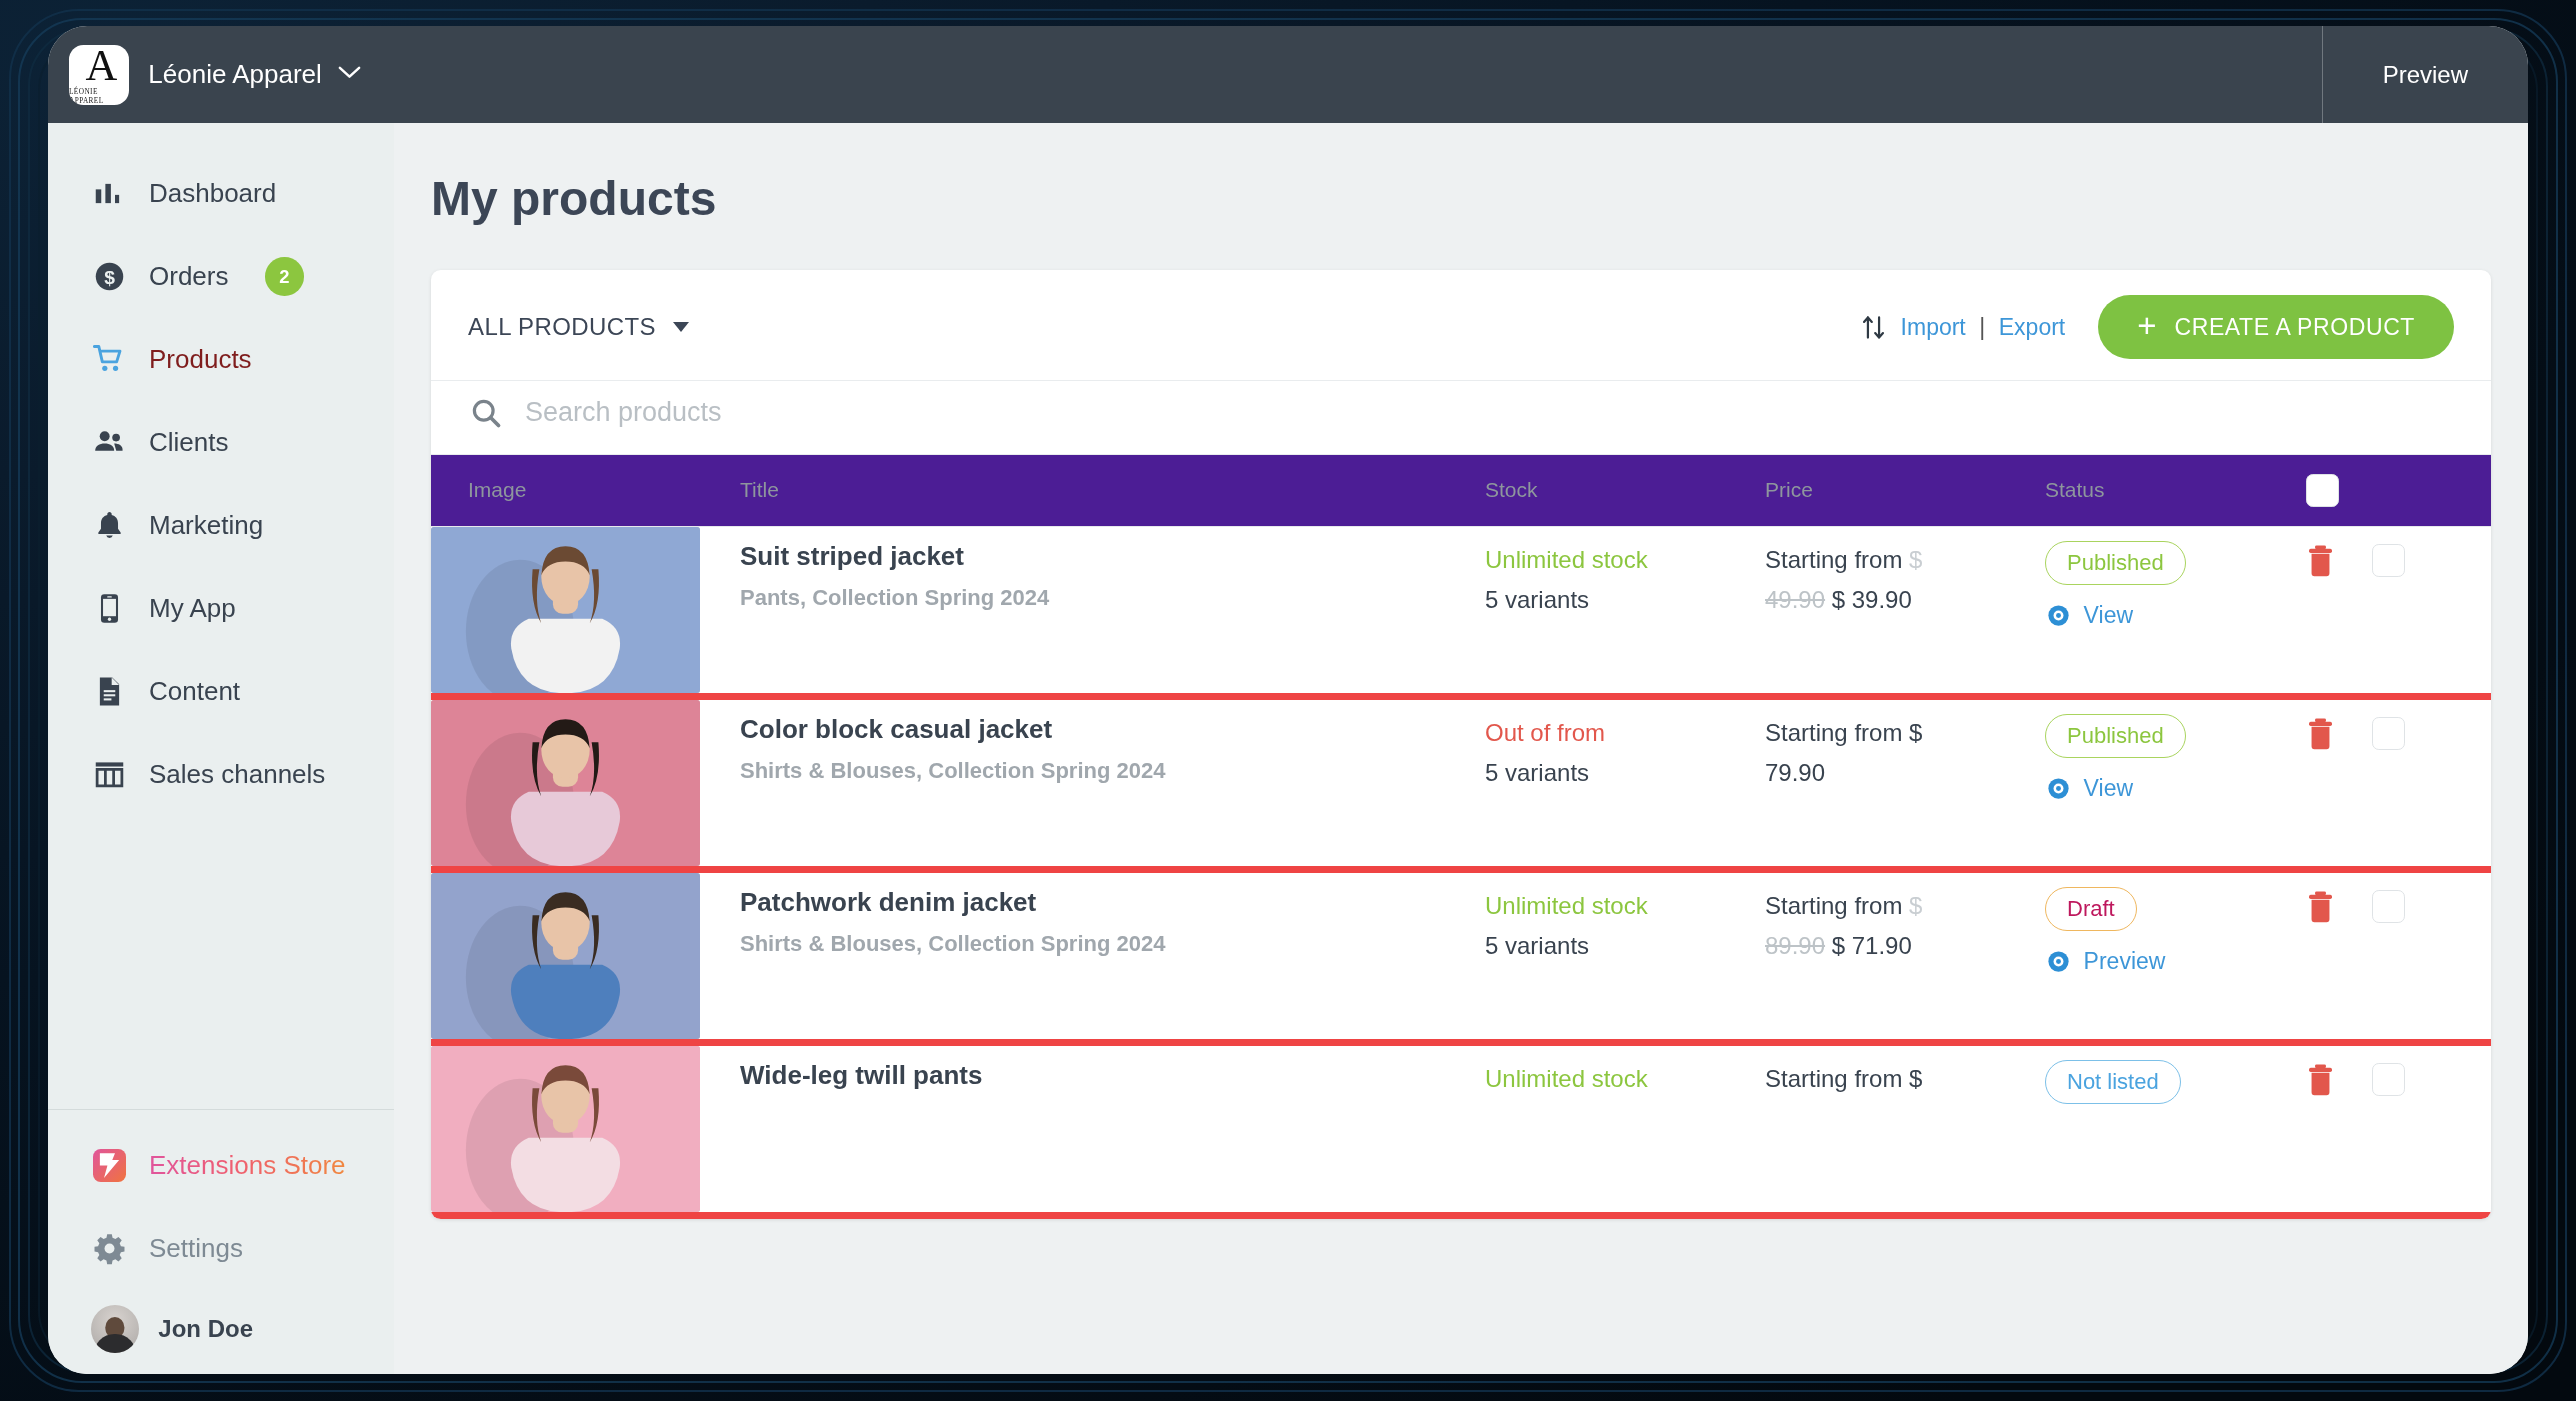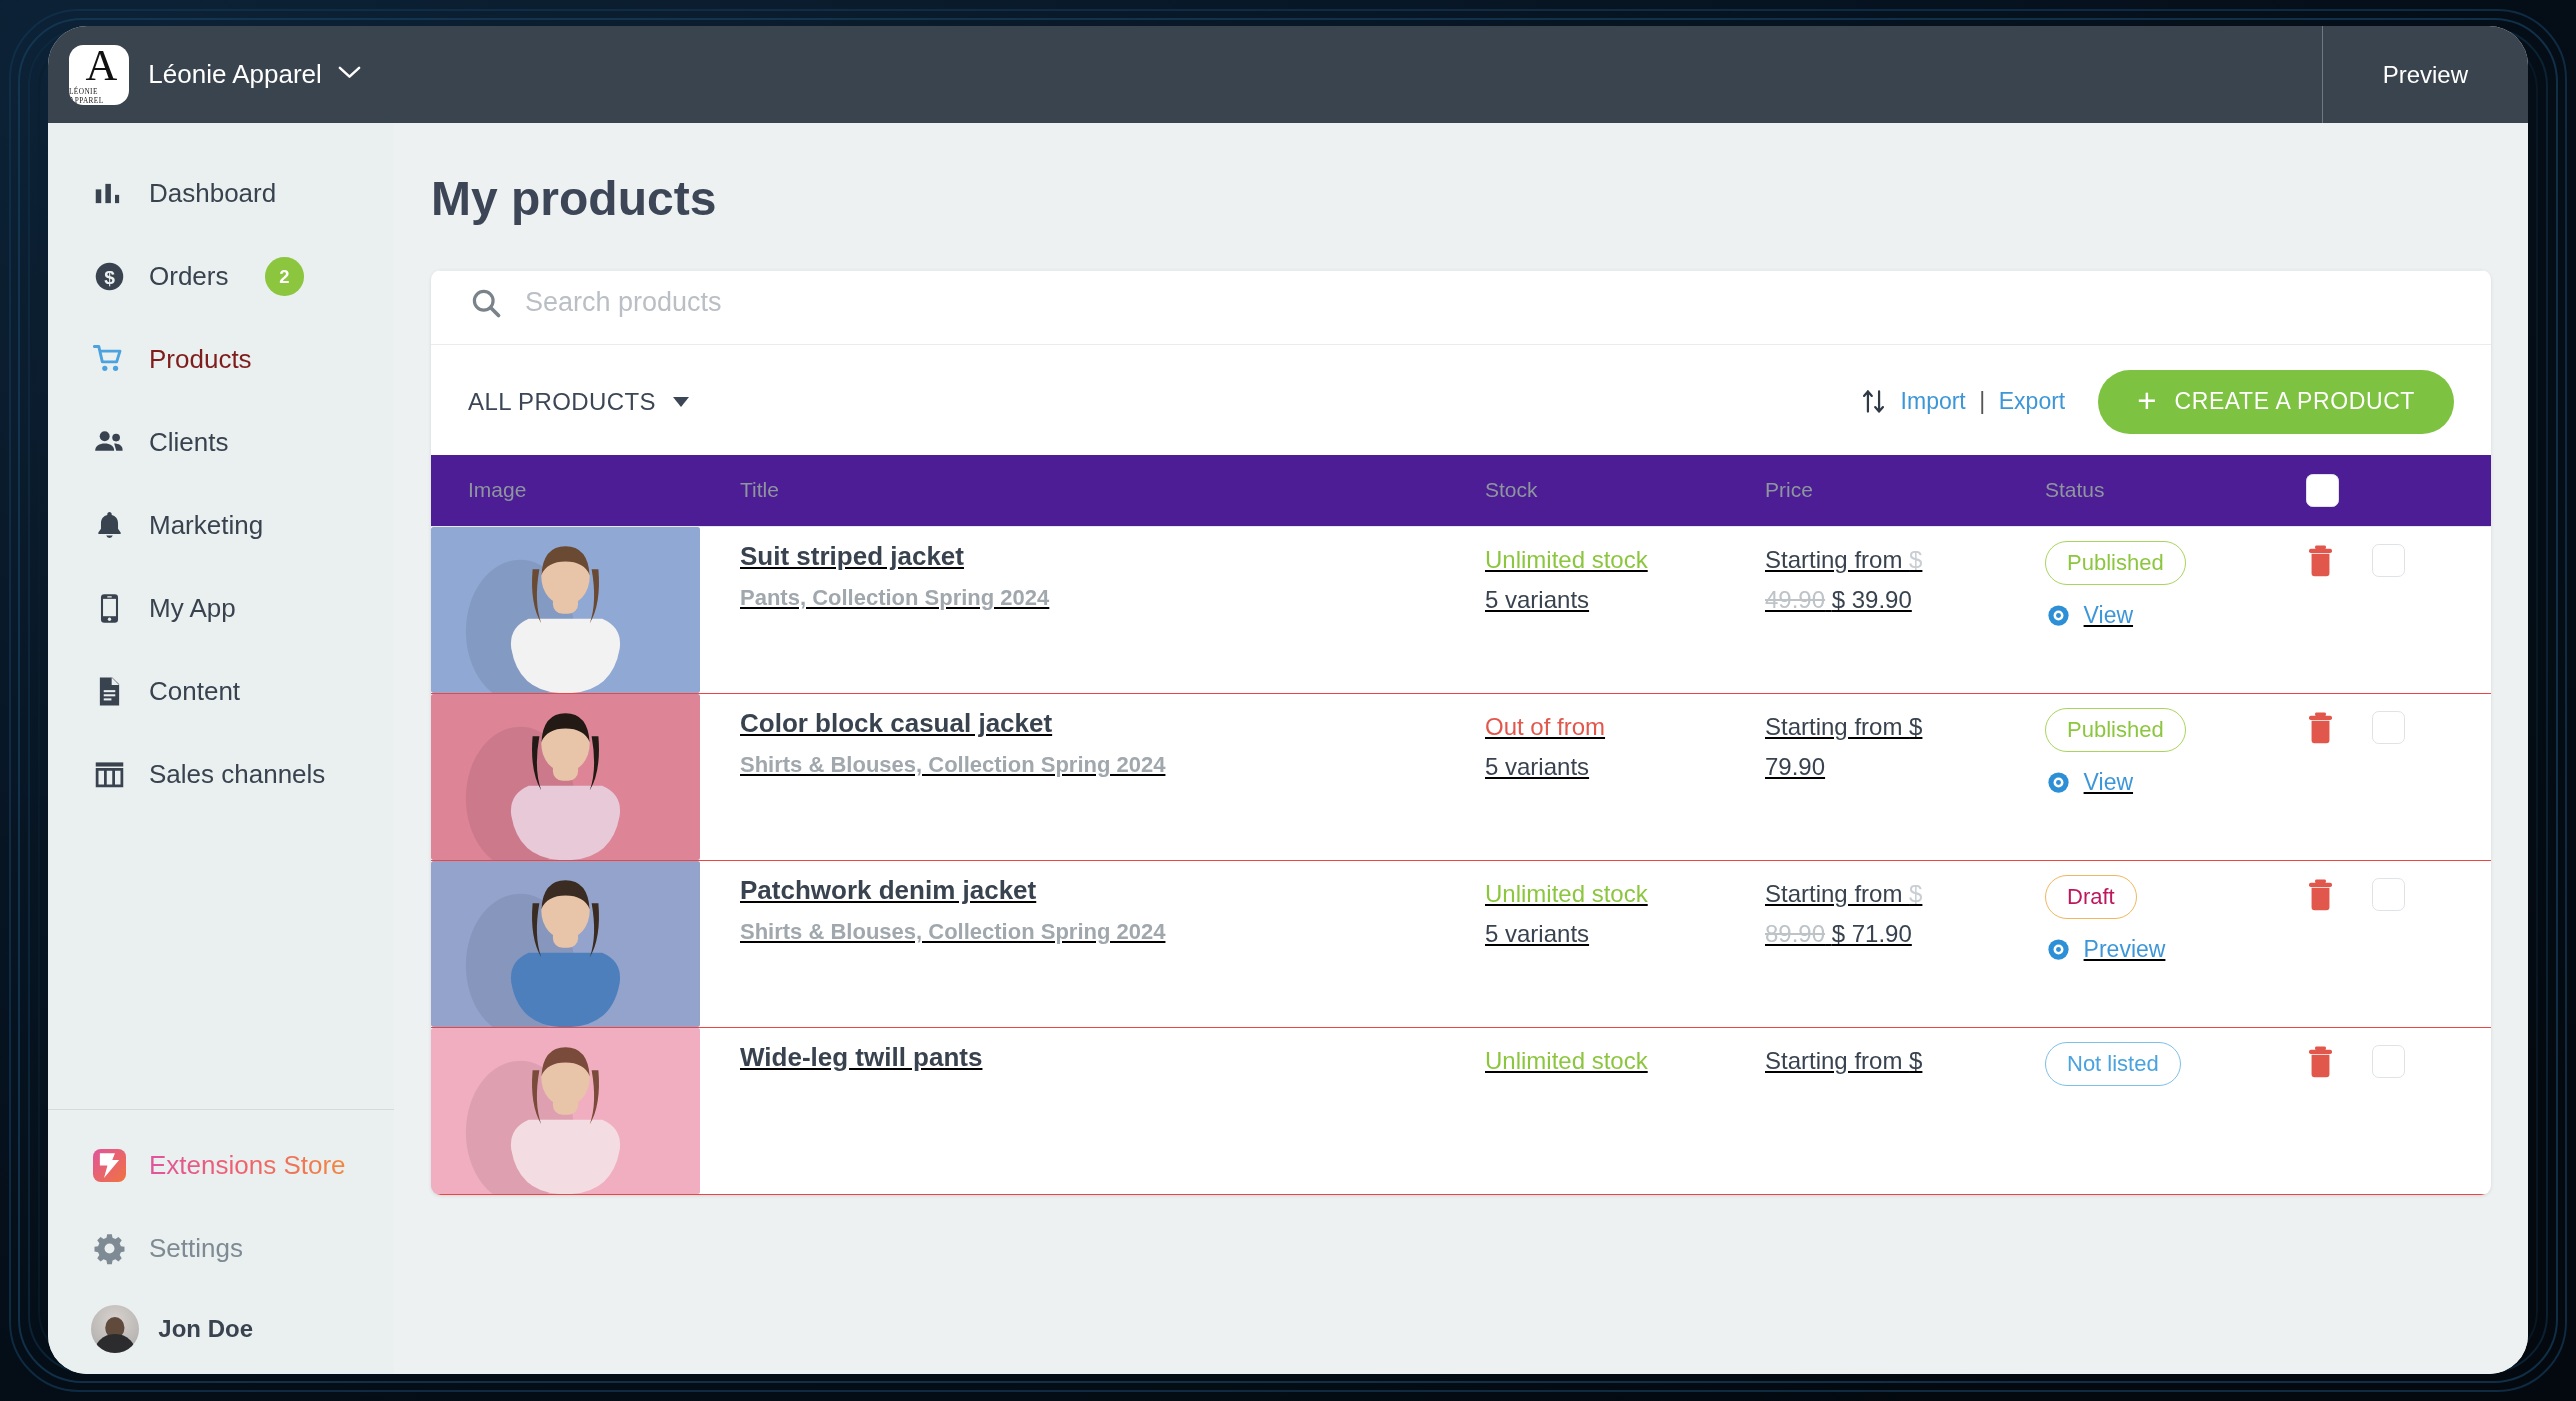--- a/index.html
+++ b/index.html
@@ -189,22 +189,21 @@
   }
   .col-image  { width: 309px; padding-left: 37px !important; }
   .col-title  { width: 745px; }
   .col-stock  { width: 280px; }
   .col-price  { width: 280px; }
   .col-status { width: 261px; }
   .col-actions{ width: 222px; }
 
   #products-table tbody td {
     padding: 0; vertical-align: top;
-    border-bottom: 1px solid #ef4444;
-    text-decoration: underline;
+    border-bottom: 7px solid #ef4444;
   }
   tbody tr td { padding-top: 21px; padding-bottom: 21px; }
   td.c-image { padding-left: 37px; }
   .thumb {
     width: 269px; height: 166px; border-radius: 2.9px; overflow: hidden;
     position: relative; background: #ccc;
   }
   .thumb svg { width: 100%; height: 100%; display: block; }
 
   .p-title { font-size: 26px; font-weight: 700; color: #39434f; margin-top: 13.5px; }
@@ -398,30 +397,20 @@
           <div id="avatar"></div>
           <div id="user-name">Jon Doe</div>
         </div>
       </div>
     </div>
 
     <div id="main">
       <div id="page-title">My products</div>
 
       <div id="card">
-
-        <div id="search-row">
-          <span id="search-icon">
-            <svg viewBox="0 0 24 24" width="32" height="32">
-                <circle cx="10.3" cy="10.3" r="7" fill="none" stroke="#7a838b" stroke-width="2.4"></circle>
-                <path d="M15.6 15.6 L21.4 21.4" stroke="#7a838b" stroke-width="2.8" stroke-linecap="round"></path>
-              </svg>
-          </span>
-          <input id="search-input" type="text" placeholder="Search products" style="">
-        </div>
 
         <div id="card-toolbar">
           <div id="filter-select">
             <span id="filter-label">ALL PRODUCTS</span>
             <span class="caret-down"></span>
           </div>
 
           <div id="toolbar-right">
             <div id="impexp">
               <span id="sort-icon">
@@ -433,20 +422,30 @@
               <span class="lnk">Import</span>
               <span class="sep">|</span>
               <span class="lnk">Export</span>
             </div>
 
             <div id="create-btn">
               <span id="create-plus">+</span>
               <span>CREATE A PRODUCT</span>
             </div>
           </div>
+        </div>
+
+        <div id="search-row">
+          <span id="search-icon">
+            <svg viewBox="0 0 24 24" width="32" height="32">
+                <circle cx="10.3" cy="10.3" r="7" fill="none" stroke="#7a838b" stroke-width="2.4"></circle>
+                <path d="M15.6 15.6 L21.4 21.4" stroke="#7a838b" stroke-width="2.8" stroke-linecap="round"></path>
+              </svg>
+          </span>
+          <input id="search-input" type="text" placeholder="Search products" style="">
         </div>
 
         <table id="products-table">
           <thead>
             <tr>
               <th class="col-image">Image</th>
               <th class="col-title">Title</th>
               <th class="col-stock">Stock</th>
               <th class="col-price">Price</th>
               <th class="col-status">Status</th>

